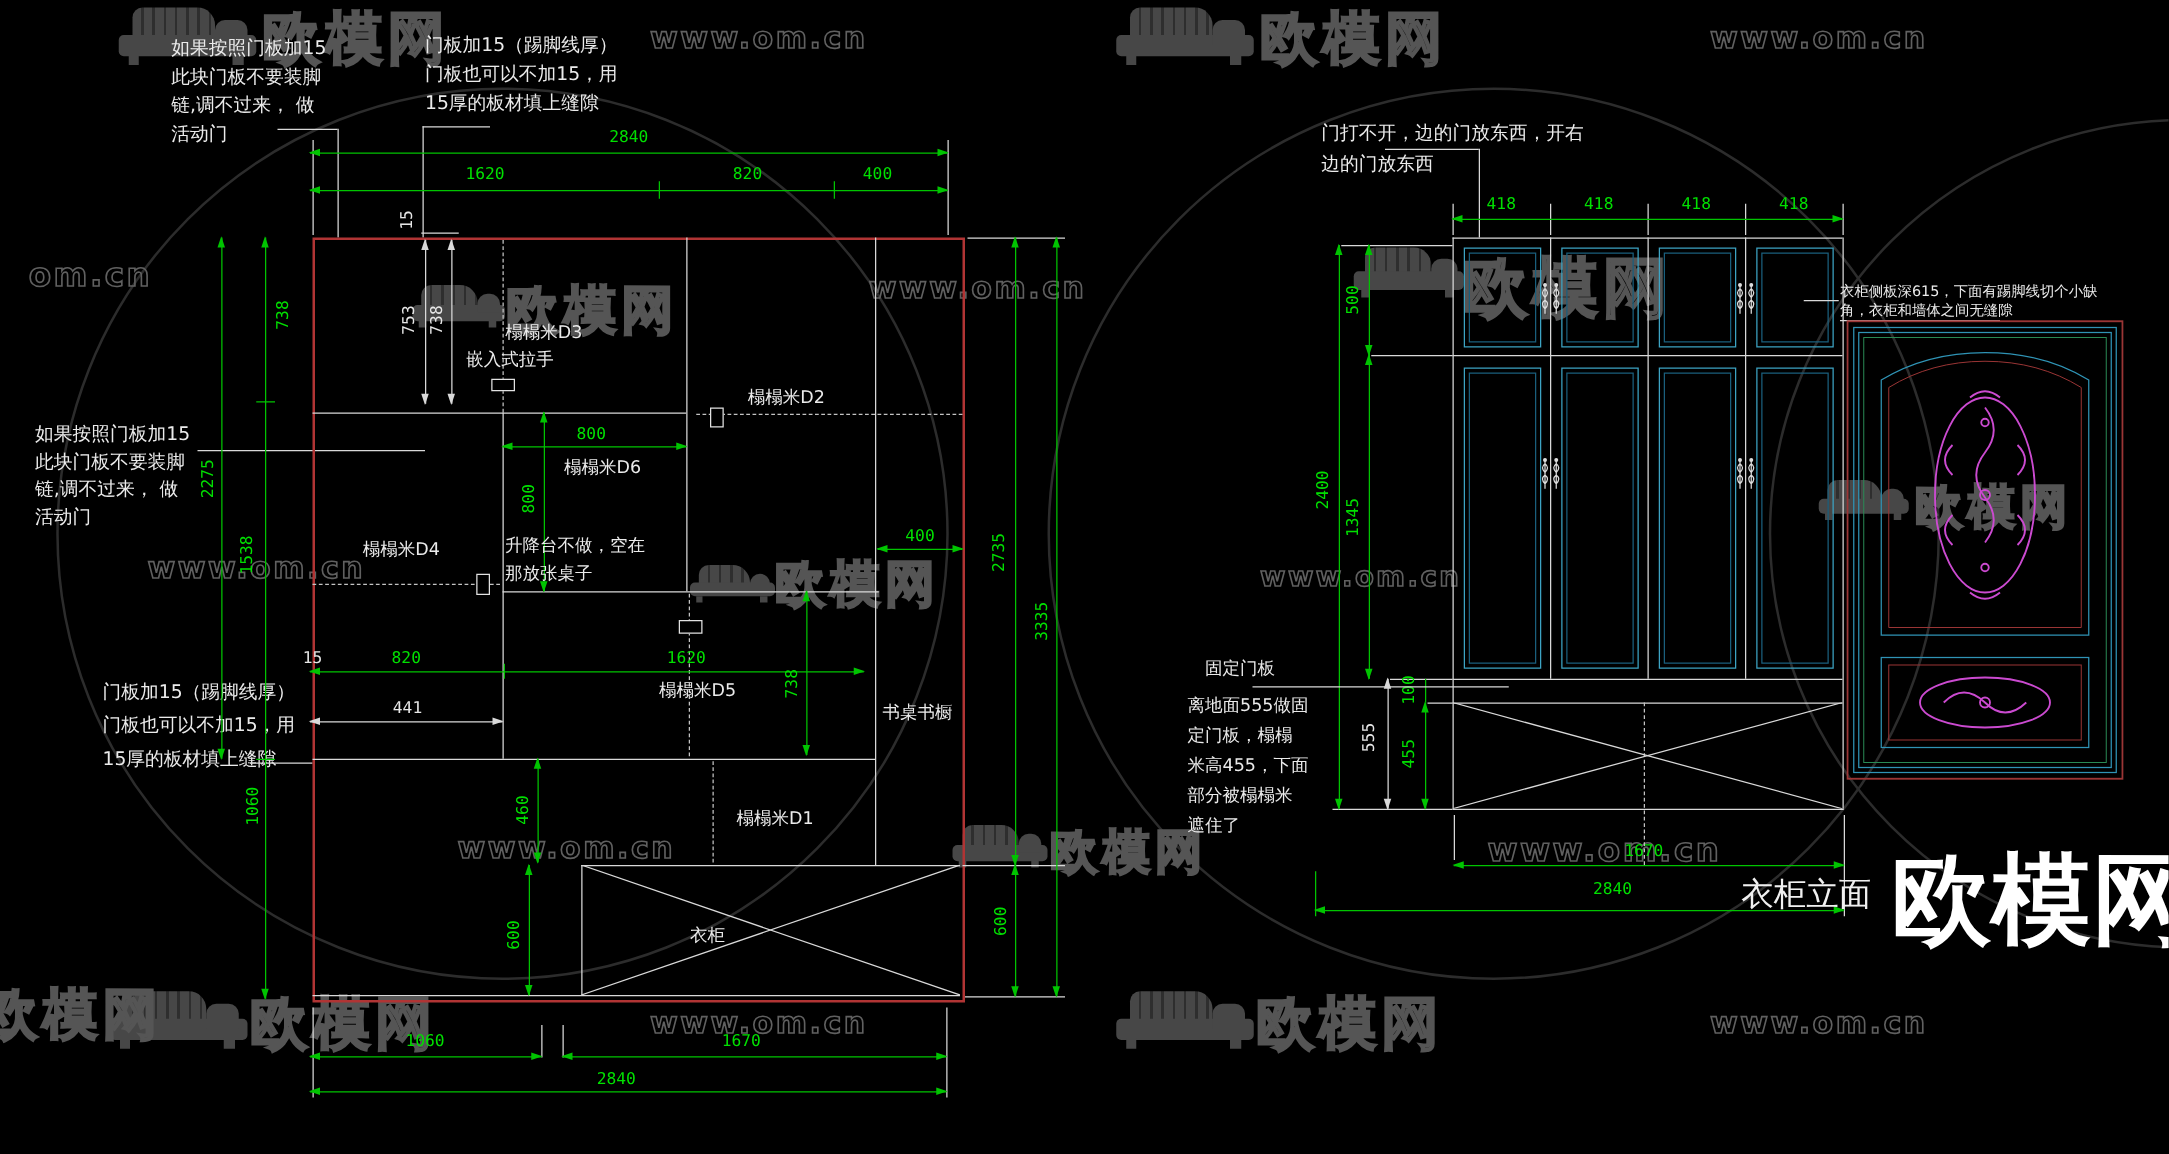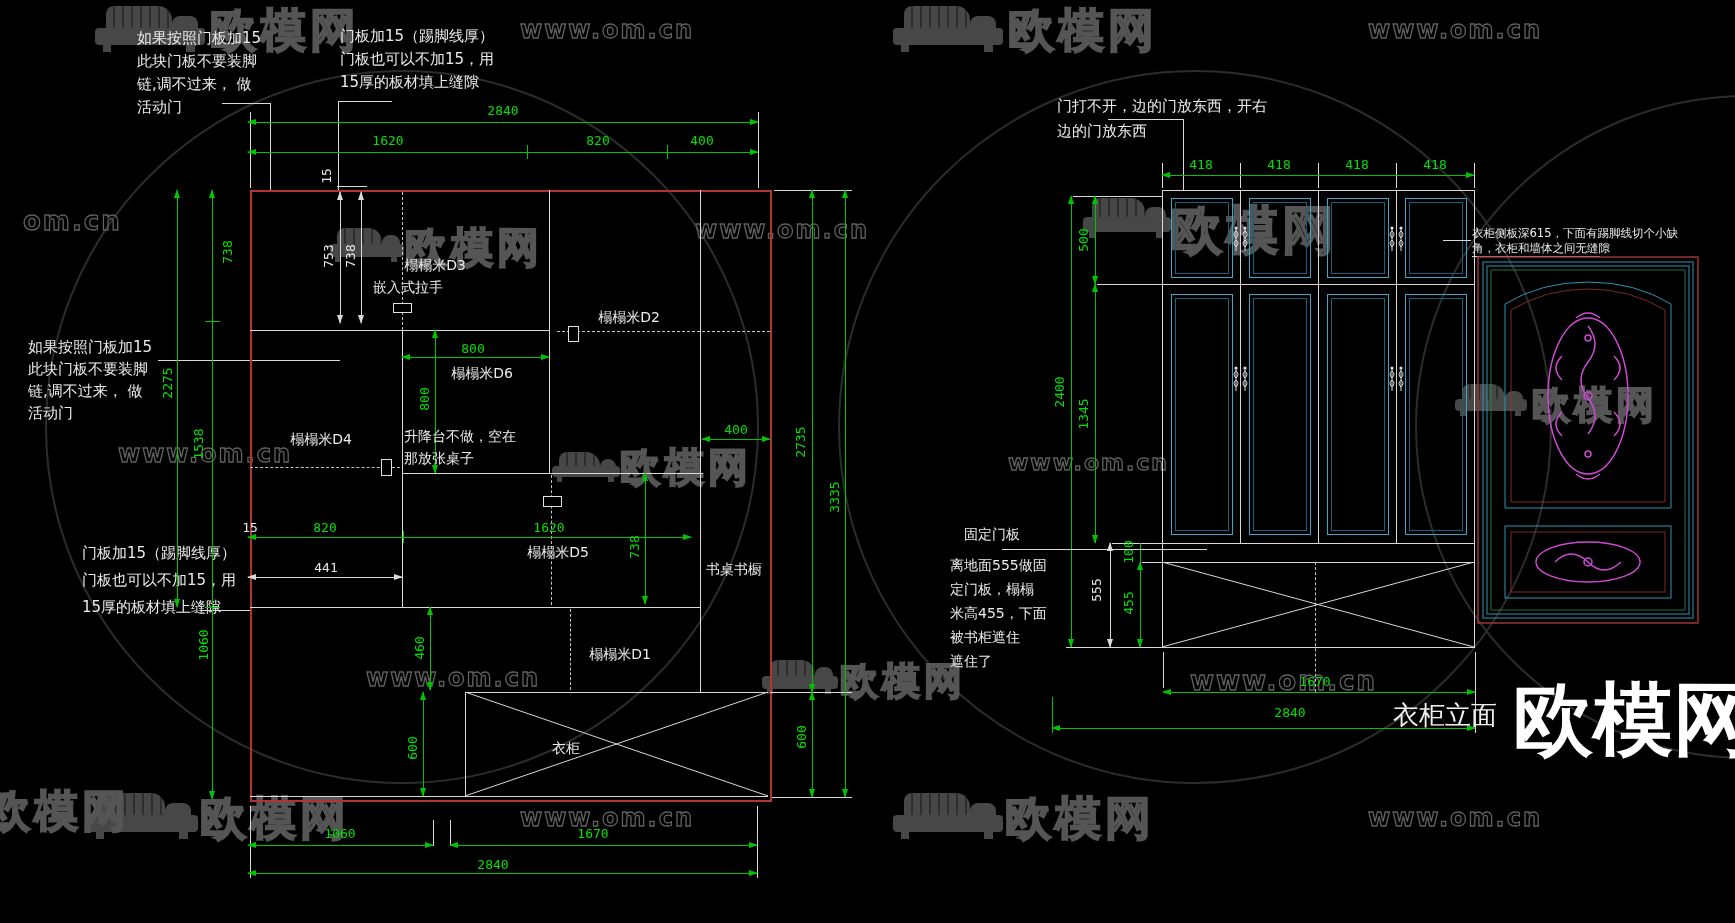--- a/index.html
+++ b/index.html
@@ -432,21 +432,21 @@
       </g>
     </svg>
 
     
     <span class="cn" style="left:992px;top:535px;">固定门板</span>
     <div class="wl" style="left:1002px;top:549px;width:205px;height:1px;"></div>
     <div class="ann" style="left:950px;top:553px;font-size:14px;line-height:24px;">
       <div>离地面555做固</div>
       <div>定门板，榻榻</div>
       <div>米高455，下面</div>
-      <div>被书柜遮住</div>
+      <div>部分被榻榻米</div>
       <div>遮住了</div>
     </div>
 
     
     <div class="wl" style="left:1163px;top:652px;width:1px;height:36px;"></div>
     <div class="wl" style="left:1475px;top:652px;width:1px;height:81px;"></div>
     <div class="gl" style="left:1052px;top:697px;width:1px;height:36px;"></div>
     <div class="gl ah" style="left:1163px;top:692px;width:312px;height:1px;"></div>
     <span class="gt" style="left:1315px;top:681px;">1670</span>
     <div class="gl ah" style="left:1052px;top:728px;width:423px;height:1px;"></div>

